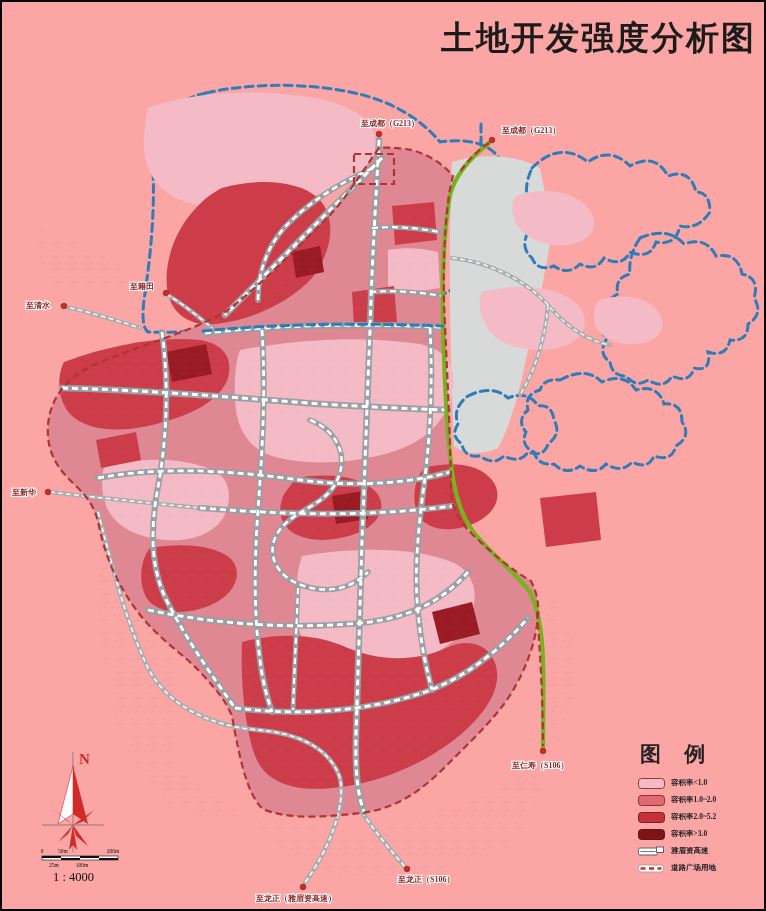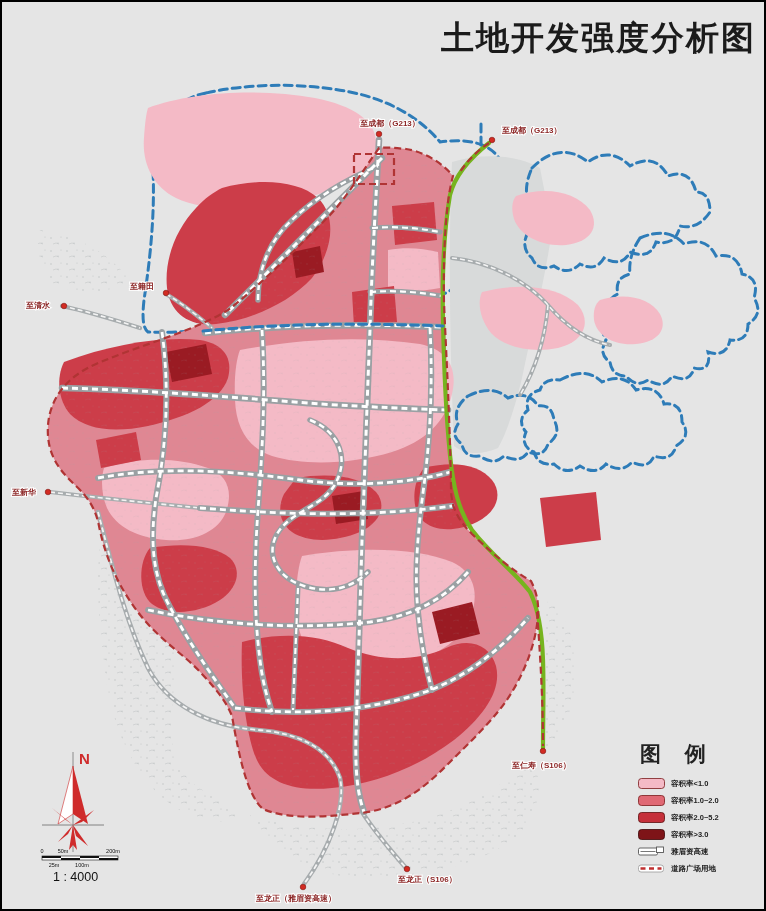--- a/index.html
+++ b/index.html
@@ -1,25 +1,25 @@
 <!DOCTYPE html>
 <html><head>
 <meta charset="utf-8">
 <style>
   html,body{margin:0;padding:0;background:#fff;}
-  #page{position:relative;width:766px;height:911px;background:#e5e5e5;overflow:hidden;
-        font-family:Liberation Sans, sans-serif;}
+  #page{position:relative;width:766px;height:911px;background:#fca5a5;overflow:hidden;
+        font-family:Liberation Serif, serif;}
   #frame{position:absolute;inset:0;border:2px solid #000;pointer-events:none;z-index:50;}
   #map-svg{position:absolute;left:0;top:0;z-index:1;}
   #page-title{position:absolute;top:16px;right:10px;z-index:20;
       font-size:33px;font-weight:bold;color:#1b1b1b;letter-spacing:2px;white-space:nowrap;}
   
   #legend{position:absolute;left:638px;top:740px;width:122px;z-index:20;}
   #legend .lg-title{font-size:21px;font-weight:bold;color:#222;letter-spacing:9px;margin:0 0 10px 2px;white-space:nowrap;}
-  .lg-row{display:flex;align-items:center;margin-bottom:6px;height:11px;}
+  .lg-row{display:flex;align-items:flex-start;margin-bottom:6px;height:11px;}
   .lg-row svg{flex:0 0 auto;display:block;}
   .lg-label{font-size:7.5px;font-weight:bold;color:#222;margin-left:6px;white-space:nowrap;}
   
   .water{fill:#d8dada;}
   .far1{fill:#f4bac6;}
   .far2{fill:#df8793;}
   .far3{fill:#cc3d49;}
   .far4{fill:#9a1b23;}
   .roadcase{stroke:#9aa0a3;fill:none;stroke-linecap:round;stroke-linejoin:round;}
   .roadcore{stroke:#ffffff;fill:none;stroke-linecap:butt;stroke-linejoin:round;stroke-dasharray:6 4;}

